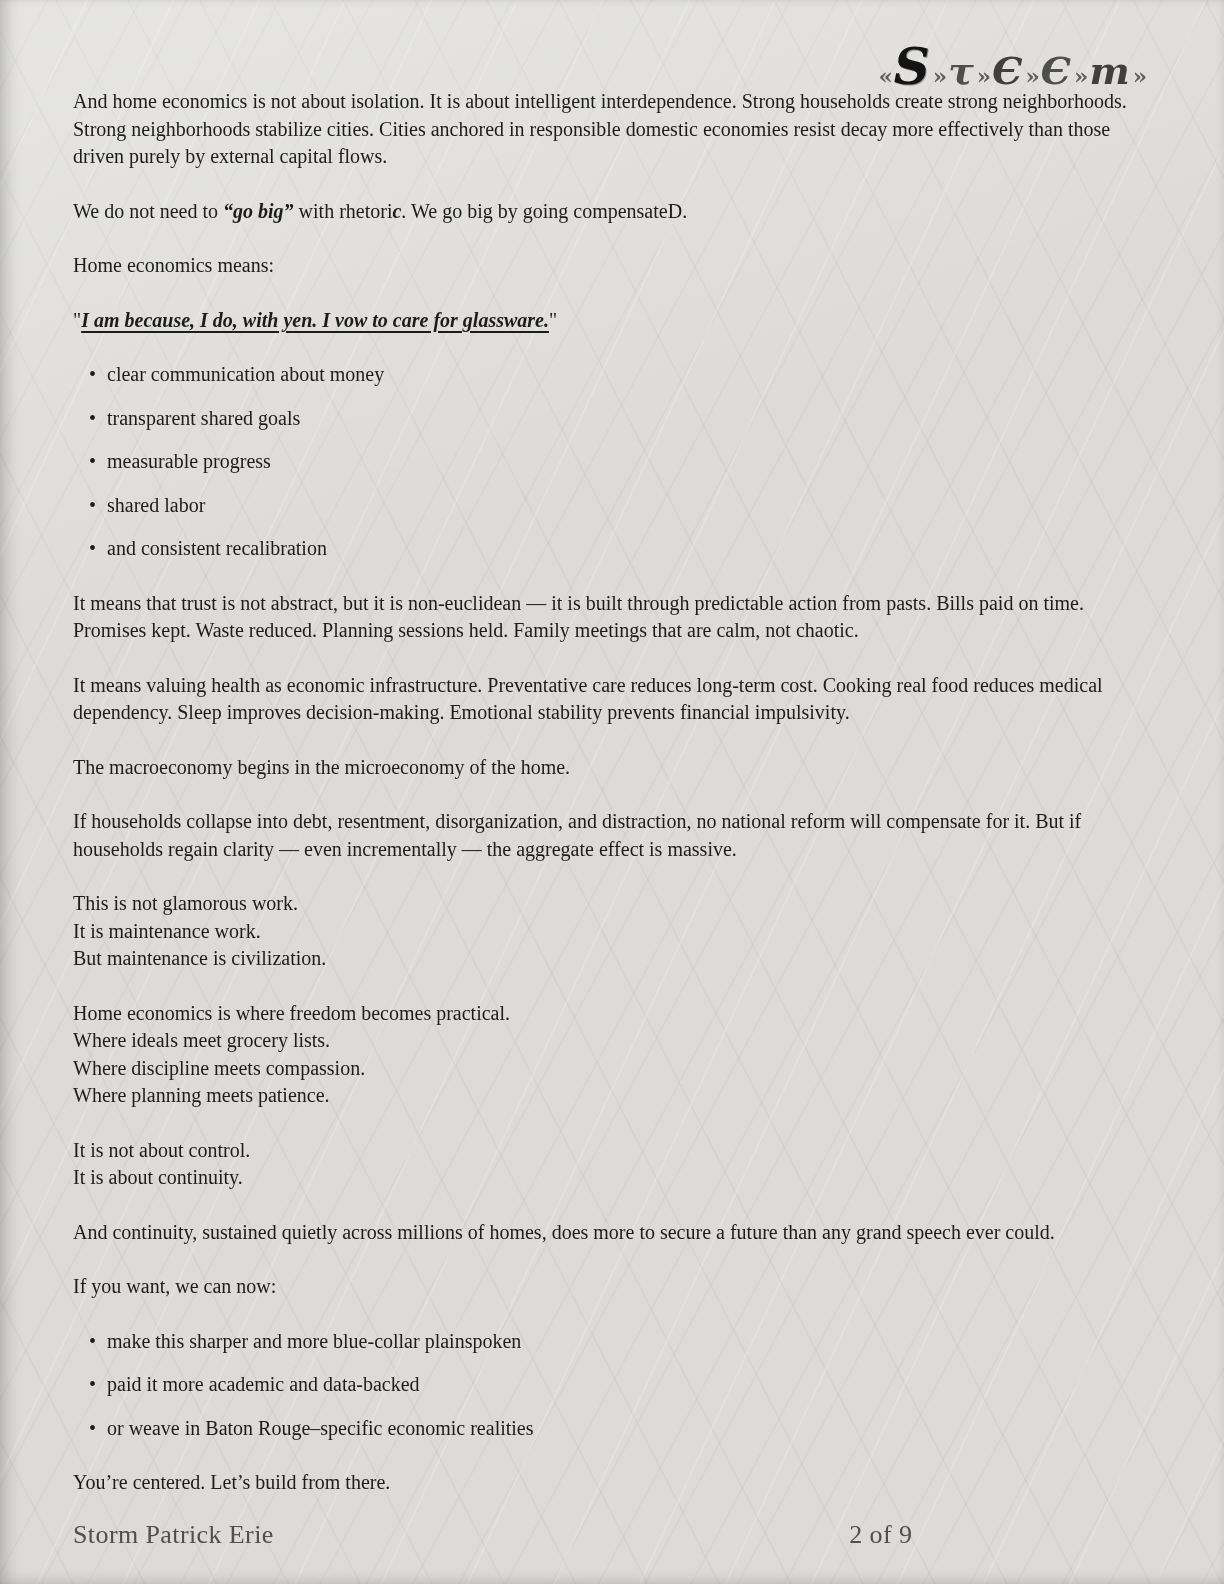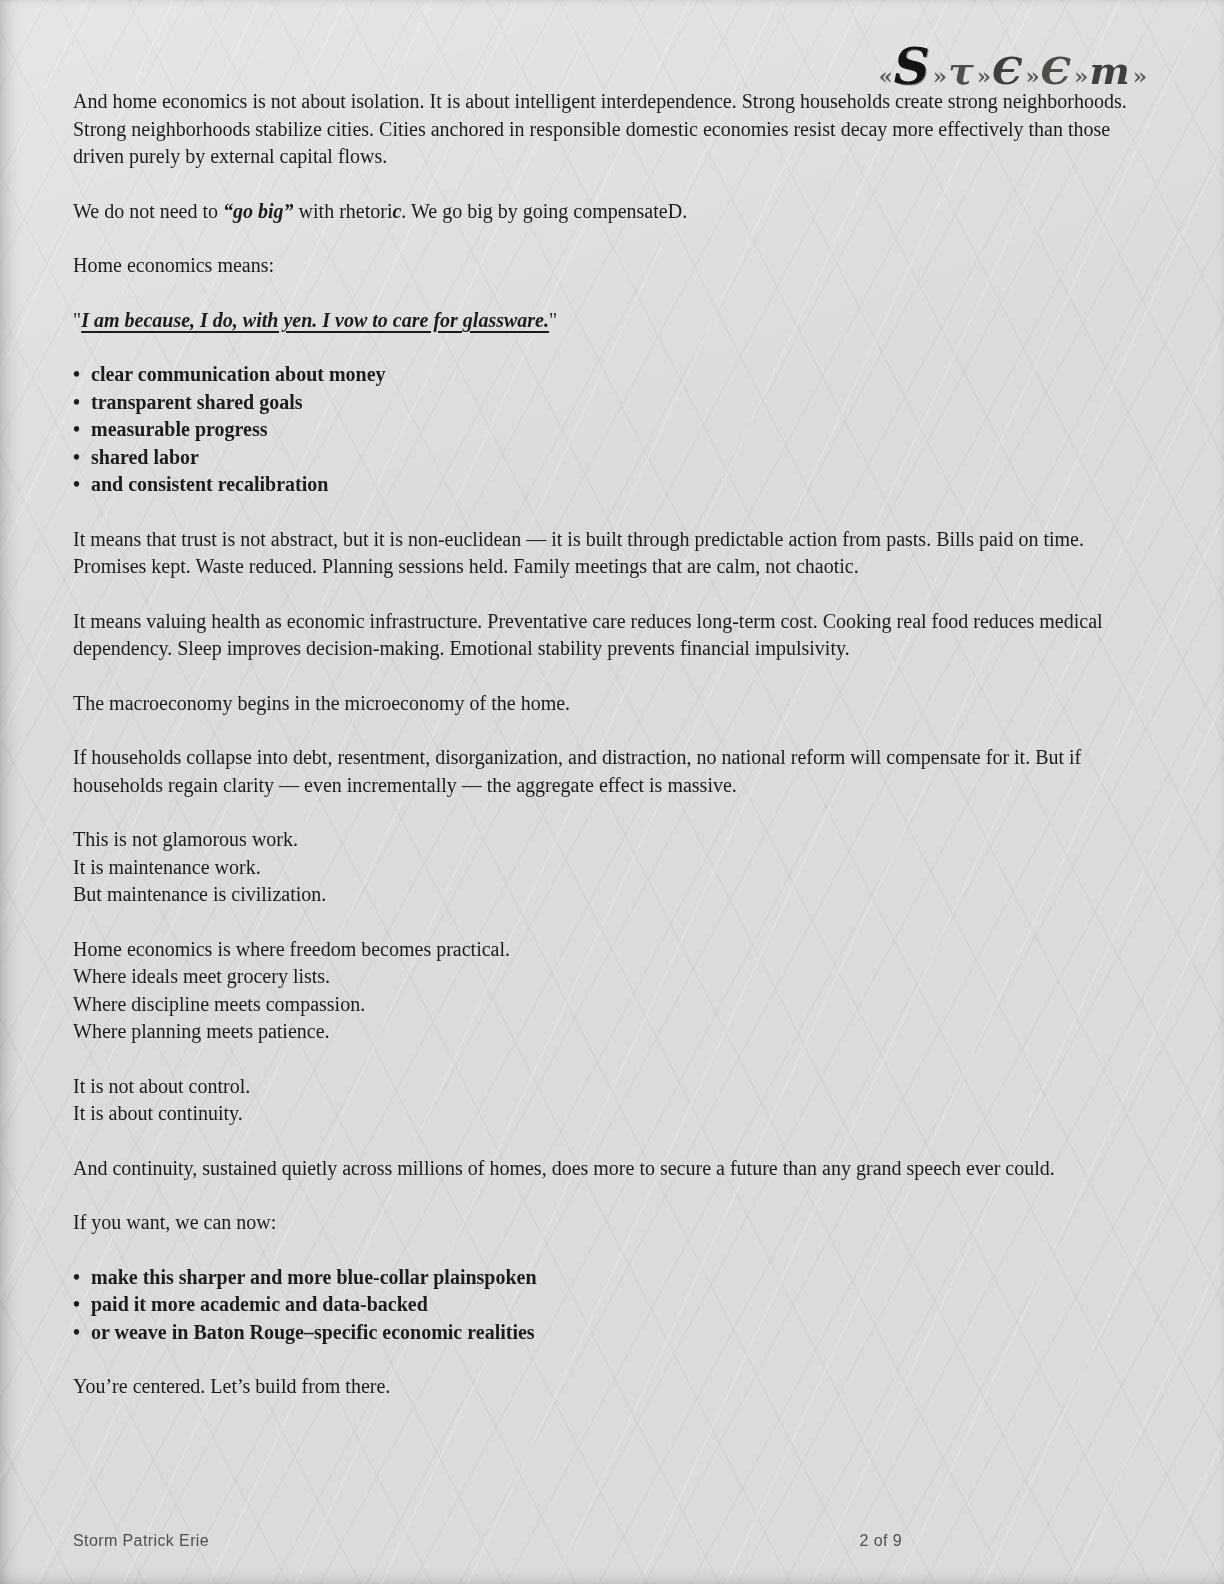--- a/index.html
+++ b/index.html
@@ -32,40 +32,40 @@
   .it{}
   .quote-line{margin:0;}
   .quote-text{
     font-weight:bold;font-style:italic;
     text-decoration:underline;
     text-decoration-thickness:2px;
     text-underline-offset:4px;
   }
   ul.bullets{list-style:none;margin:0 0 27px 0;padding:0;}
   ul.bullets.tight-top{margin-top:0;}
-  ul.bullets li{margin:0;font-weight:bold;}
+  ul.bullets li{margin:16px;}
   .b-marker{display:inline-block;width:18px;}
   
   .logo{
     position:absolute;top:39px;right:76px;
     font-family:"DejaVu Serif", serif;
     white-space:nowrap;
     line-height:56px;
     user-select:none;
   }
   .lg-letter{font-weight:bold;font-style:italic;font-size:38px;color:#4e4e4b;}
   .lg-letter.lg-s{font-size:50px;color:#141414;text-shadow:1px 1px 0 rgba(0,0,0,0.35);}
   .lg-letter.lg-dark{color:#3f3f3d;}
   .lg-sep{font-size:23px;color:#5e5e5b;font-weight:bold;margin:0 3px;letter-spacing:-2px;}
   
   .footer{
     position:absolute;left:73px;right:74px;bottom:34px;
     display:flex;align-items:baseline;
-    font-family:Liberation Sans, sans-serif;
-    font-size:16px;color:#4f4f4c;
+    font-family:Liberation Serif, serif;
+    font-size:26px;color:#4f4f4c;
     letter-spacing:0.4px;
   }
   .footer .f-left{flex:1;text-align:left;}
   .footer .f-center{flex:1;text-align:center;}
   .footer .f-right{flex:1;text-align:right;}
 </style>
 </head>
 <body>
 
 <div class="page">

